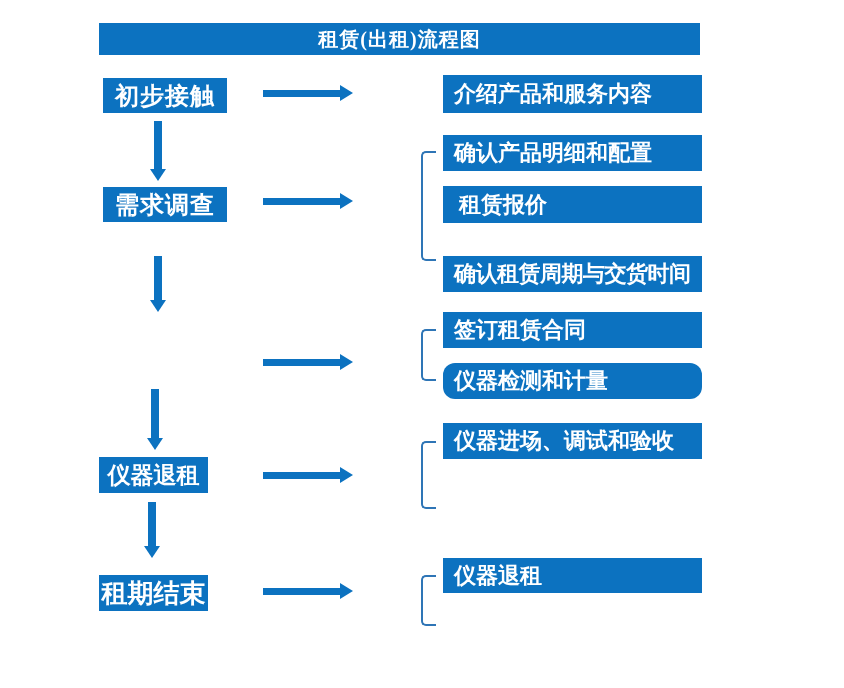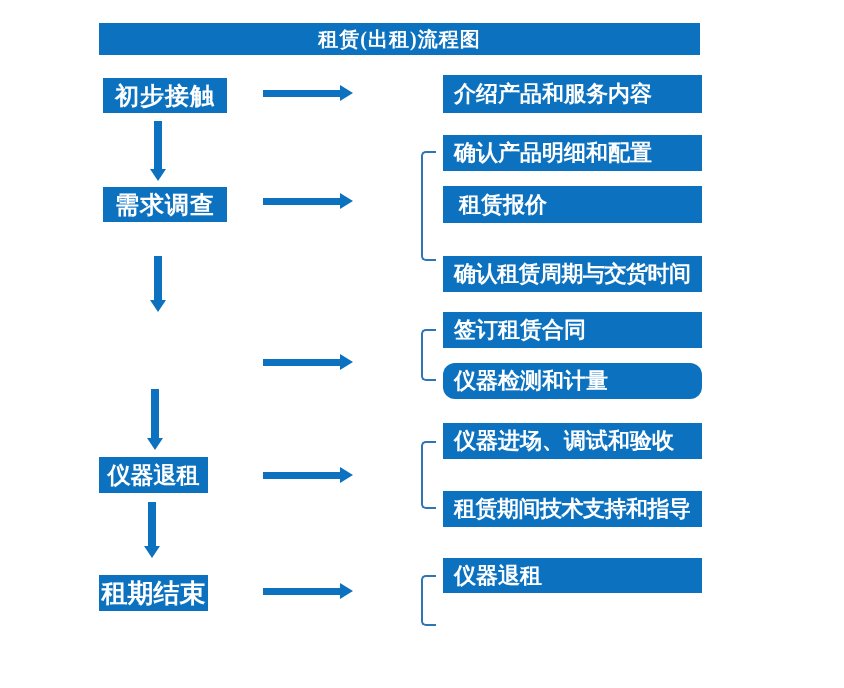--- a/index.html
+++ b/index.html
@@ -152,16 +152,15 @@
   <div class="bracket" id="bk3"></div>
   <div class="bracket" id="bk4"></div>
 
   <div class="rbox" id="rb1">介绍产品和服务内容</div>
   <div class="rbox" id="rb2">确认产品明细和配置</div>
   <div class="rbox" id="rb3">租赁报价</div>
   <div class="rbox" id="rb4">确认租赁周期与交货时间</div>
   <div class="rbox" id="rb5">签订租赁合同</div>
   <div class="rbox" id="rb6">仪器检测和计量</div>
   <div class="rbox" id="rb7">仪器进场、调试和验收</div>
-  <div class="rbox" id="rb8">租赁期间技术支持和指导</div>
   <div class="rbox" id="rb9">仪器退租</div>
 
 </div>
 
 </body></html>

